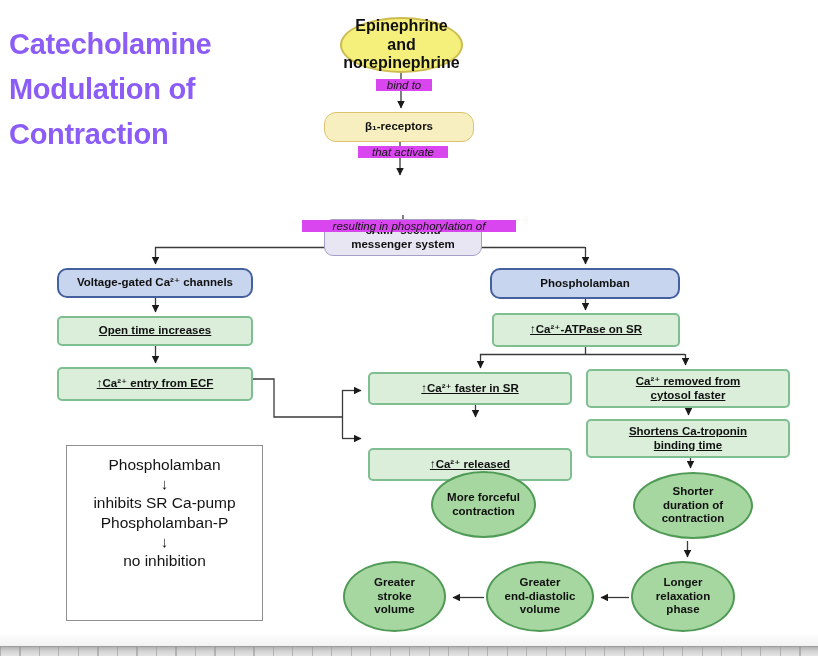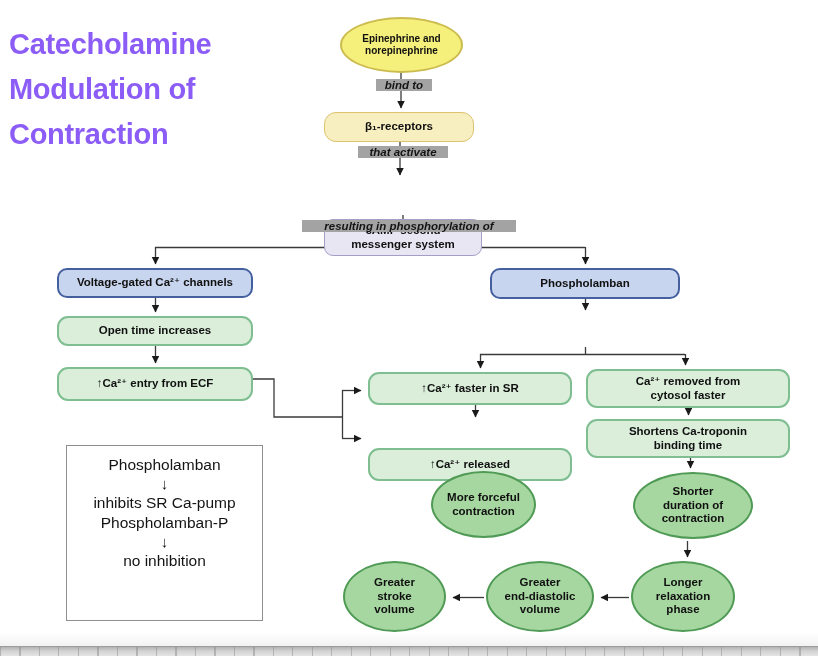--- a/index.html
+++ b/index.html
@@ -14,26 +14,26 @@
   .node{
     position:absolute;display:flex;align-items:center;justify-content:center;text-align:center;
     font-size:11.5px;font-weight:bold;line-height:1.18;white-space:pre-line;z-index:2;
     box-sizing:border-box;color:#101010;
   }
   .ellipse{border-radius:50%;}
   .yellow{background:var(--node-yellow-fill);border:2px solid var(--node-yellow-border);}
   .cream{background:var(--node-cream-fill);border:1.6px solid var(--node-cream-border);border-radius:12px;}
   .lavender{background:var(--node-lavender-fill);border:1.6px solid var(--node-lavender-border);border-radius:9px;margin-top:41px;}
   .blue{background:var(--node-blue-fill);border:2px solid var(--node-blue-border);border-radius:10px;}
-  .green{background:var(--node-green-fill);border:2px solid var(--node-green-border);border-radius:11px;}
+  .green{background:var(--node-green-fill);border:2px solid var(--node-green-border);border-radius:5px;text-decoration:underline;}
   .gellipse{background:var(--ellipse-green-fill);border:2px solid var(--ellipse-green-border);border-radius:50%;}
   
   .flabel{
-    position:absolute;z-index:3;background:#a3a3a3;padding:0 3px;text-align:center;
-    font-size:11.5px;font-weight:bold;font-style:italic;color:#141414;white-space:nowrap;
+    position:absolute;z-index:3;background:#d946ef;padding:0 3px;text-align:center;
+    font-size:11.5px;font-weight:normal;font-style:italic;color:#141414;white-space:nowrap;
   }
   
   svg.connectors{position:absolute;left:0;top:0;z-index:1;}
   svg.connectors line, svg.connectors polyline{stroke:var(--line-color);stroke-width:1.3;fill:none;}
   
   .notebox{
     position:absolute;left:66px;top:445px;width:197px;height:176px;box-sizing:border-box;
     background:#fff;border:1.5px solid #8f8f8f;z-index:2;
     display:flex;flex-direction:column;align-items:center;padding-top:9px;
     font-size:15.5px;line-height:1.3;color:#141414;text-align:center;
@@ -90,21 +90,21 @@
       <line x1="687.5" y1="541" x2="687.5" y2="557" marker-end="url(#ah)"></line>
       <line x1="629" y1="597.5" x2="601" y2="597.5" marker-end="url(#ah)"></line>
       <line x1="484" y1="597.5" x2="453" y2="597.5" marker-end="url(#ah)"></line>
       <polyline points="253,379 274,379 274,417 342,417"></polyline>
       <line x1="342.5" y1="390" x2="342.5" y2="438"></line>
       <line x1="342" y1="390.5" x2="361" y2="390.5" marker-end="url(#ah)"></line>
       <line x1="342" y1="438.5" x2="361" y2="438.5" marker-end="url(#ah)"></line>
     </g>
   </svg>
 
-  <div class="node ellipse yellow" style="left:340px;top:17px;width:123px;height:56px;font-size:10px;">Epinephrine and
+  <div class="node ellipse yellow" style="left:340px;top:17px;width:123px;height:56px;font-size:16px;">Epinephrine and
 norepinephrine</div>
 
   <div class="flabel" style="left:376px;top:79px;width:50px;">bind to</div>
 
   <div class="node cream" style="left:324px;top:112px;width:150px;height:30px;">β₁-receptors</div>
 
   <div class="flabel" style="left:358px;top:146px;width:84px;">that activate</div>
 
   <div class="node lavender" style="left:324px;top:178px;width:158px;height:37px;">cAMP second
 messenger system</div>
@@ -112,20 +112,21 @@
   <div class="flabel" style="left:302px;top:220px;width:208px;">resulting in phosphorylation of</div>
 
   <div class="node blue" style="left:57px;top:268px;width:196px;height:30px;">Voltage-gated Ca²⁺ channels</div>
 
   <div class="node green" style="left:57px;top:316px;width:196px;height:30px;">Open time increases</div>
 
   <div class="node green" style="left:57px;top:367px;width:196px;height:34px;">↑Ca²⁺ entry from ECF</div>
 
   <div class="node blue" style="left:490px;top:268px;width:190px;height:31px;">Phospholamban</div>
 
+  <div class="node green" style="left:492px;top:313px;width:188px;height:34px;">↑Ca²⁺-ATPase on SR</div>
 
   <div class="node green" style="left:368px;top:372px;width:204px;height:33px;">↑Ca²⁺ faster in SR</div>
 
   <div class="node green" style="left:586px;top:369px;width:204px;height:39px;">Ca²⁺ removed from
 cytosol faster</div>
 
   <div class="node green" style="left:368px;top:421px;width:204px;height:33px;margin-top:27px;">↑Ca²⁺ released</div>
 
   <div class="node green" style="left:586px;top:419px;width:204px;height:39px;">Shortens Ca-troponin
 binding time</div>

